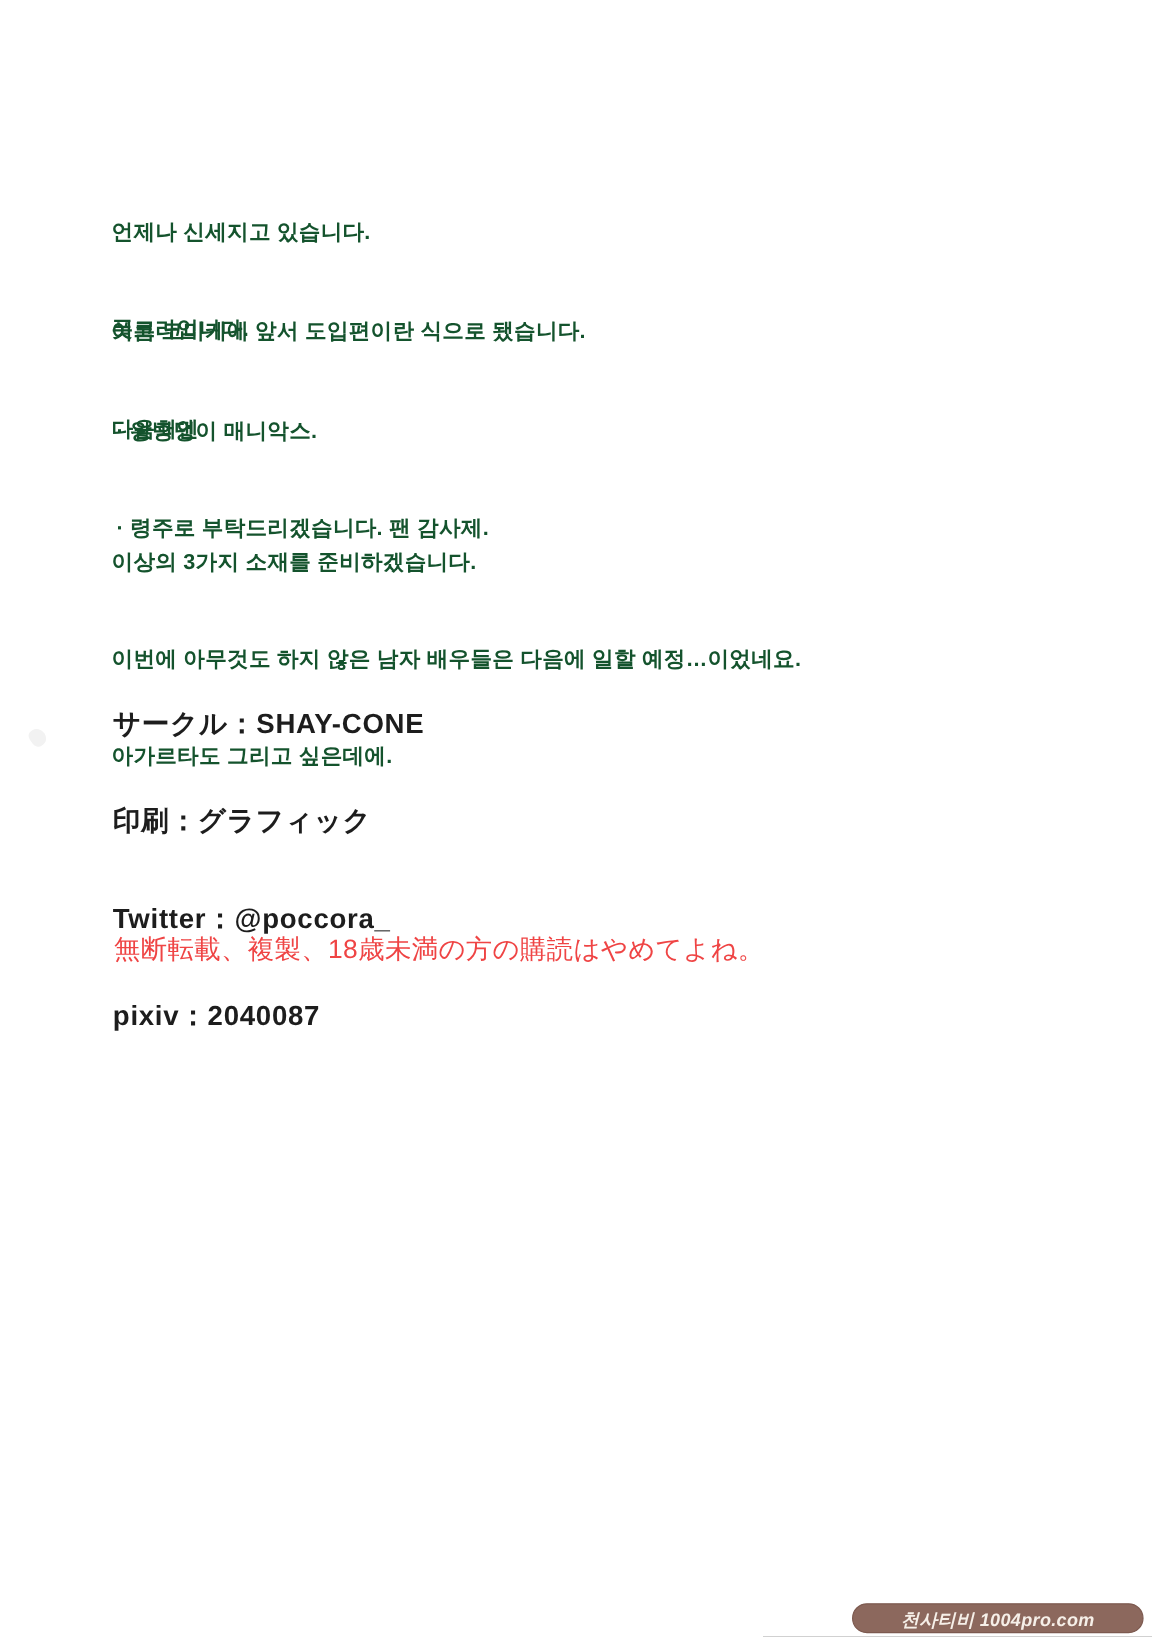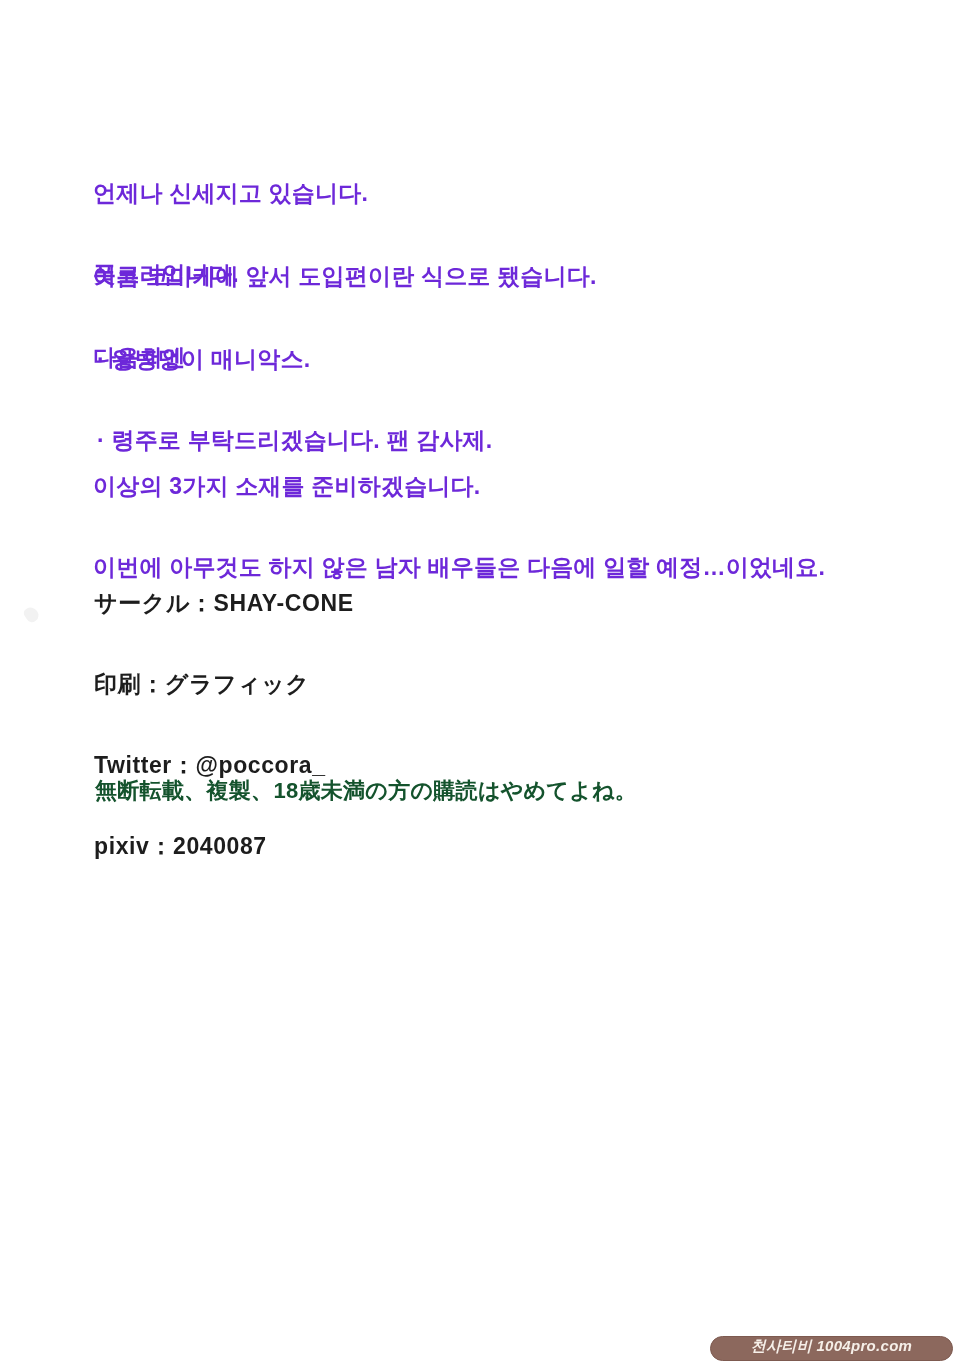--- a/index.html
+++ b/index.html
@@ -8,42 +8,42 @@
     width: 960px;
     height: 1364px;
     margin: 0 auto;
     background: #ffffff;
     overflow: hidden;
     font-family: "Liberation Sans", "DejaVu Sans", sans-serif;
     color: #212121;
   }
   .txtblock { position: absolute; left: 93px; }
   .body-text {
-    font-size: 23px;
+    font-size: 18px;
     line-height: 27px;
     font-weight: 600;
     letter-spacing: 0.2px;
     white-space: pre;
-    color: #6d28d9;
+    color: #14532d;
   }
   .credits {
     font-size: 23px;
     line-height: 27px;
     font-weight: 700;
     letter-spacing: 0.6px;
     white-space: pre;
     color: #1d1d1d;
   }
   .warning {
     font-size: 22px;
     line-height: 27px;
-    font-weight: 700;
+    font-weight: 400;
     letter-spacing: 0.3px;
     white-space: pre;
-    color: #14532d;
+    color: #ef4444;
   }
   .smudge {
     position: absolute;
     left: 25px;
     top: 607px;
     width: 13px;
     height: 15px;
     background: #f2f2f2;
     border-radius: 40% 60% 55% 45%;
     transform: rotate(-35deg);
@@ -52,21 +52,21 @@
     position: absolute;
     left: 710px;
     top: 1336px;
     width: 243px;
     height: 25px;
     background: #8c685d;
     border: 1px solid #7d5a50;
     border-radius: 14px;
     box-sizing: border-box;
     display: flex;
-    align-items: flex-start;
+    align-items: flex-end;
     justify-content: center;
   }
   .watermark span {
     font-size: 15px;
     font-weight: 700;
     font-style: italic;
     letter-spacing: 0.3px;
     color: #f6efe8;
     white-space: pre;
   }
@@ -84,23 +84,24 @@
   <div class="txtblock body-text" style="top: 209px;">
     <div>여름 코미케에 앞서 도입편이란 식으로 됐습니다.</div>
     <div>다음회엔</div>
   </div>
 
   <div class="txtblock body-text" style="top: 292px; left: 97px;">
     <div>· 왕방댕이 매니악스.</div>
     <div>· 령주로 부탁드리겠습니다. 팬 감사제.</div>
   </div>
 
-  <div class="txtblock body-text" style="top: 419px;">
+  <div class="txtblock body-text" style="top: 401px;">
     <div>이상의 3가지 소재를 준비하겠습니다.</div>
     <div>이번에 아무것도 하지 않은 남자 배우들은 다음에 일할 예정…이었네요.</div>
+    <div>아가르타도 그리고 싶은데에.</div>
   </div>
 
   <div class="txtblock credits" style="top: 536px; left: 94px;">
     <div>サークル：SHAY-CONE</div>
     <div>印刷：グラフィック</div>
     <div>Twitter：@poccora_</div>
     <div>pixiv：2040087</div>
   </div>
 
   <div class="txtblock warning" style="top: 723px; left: 95px;">

